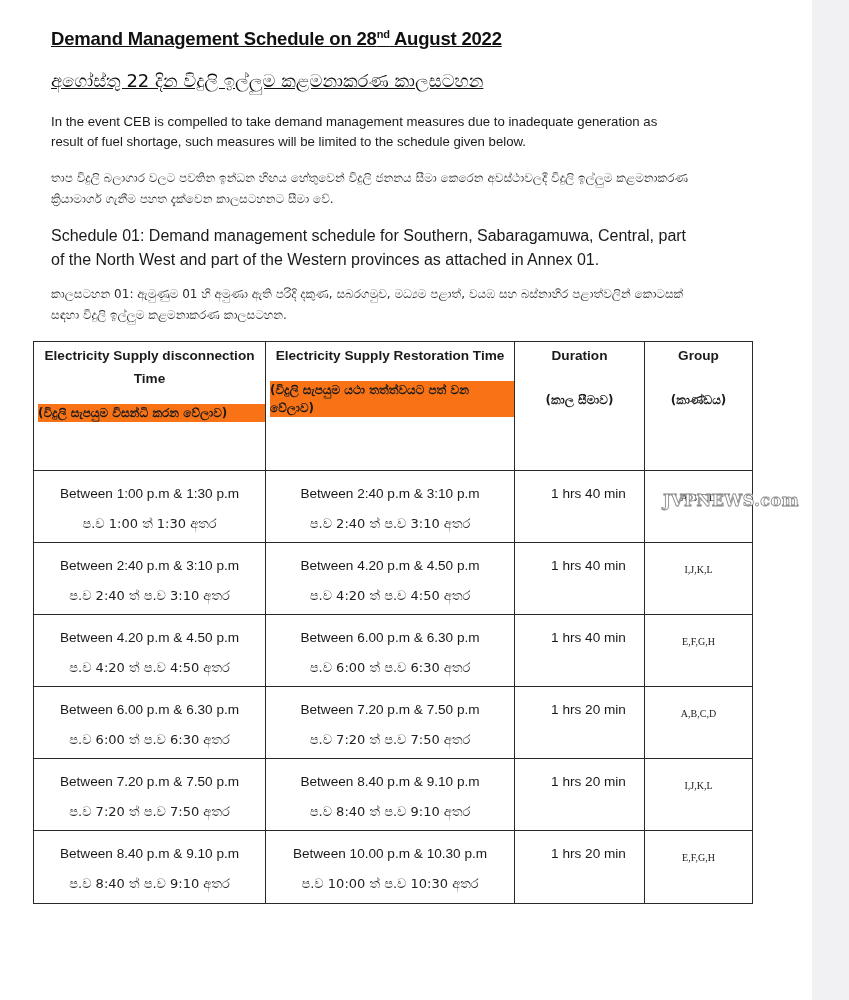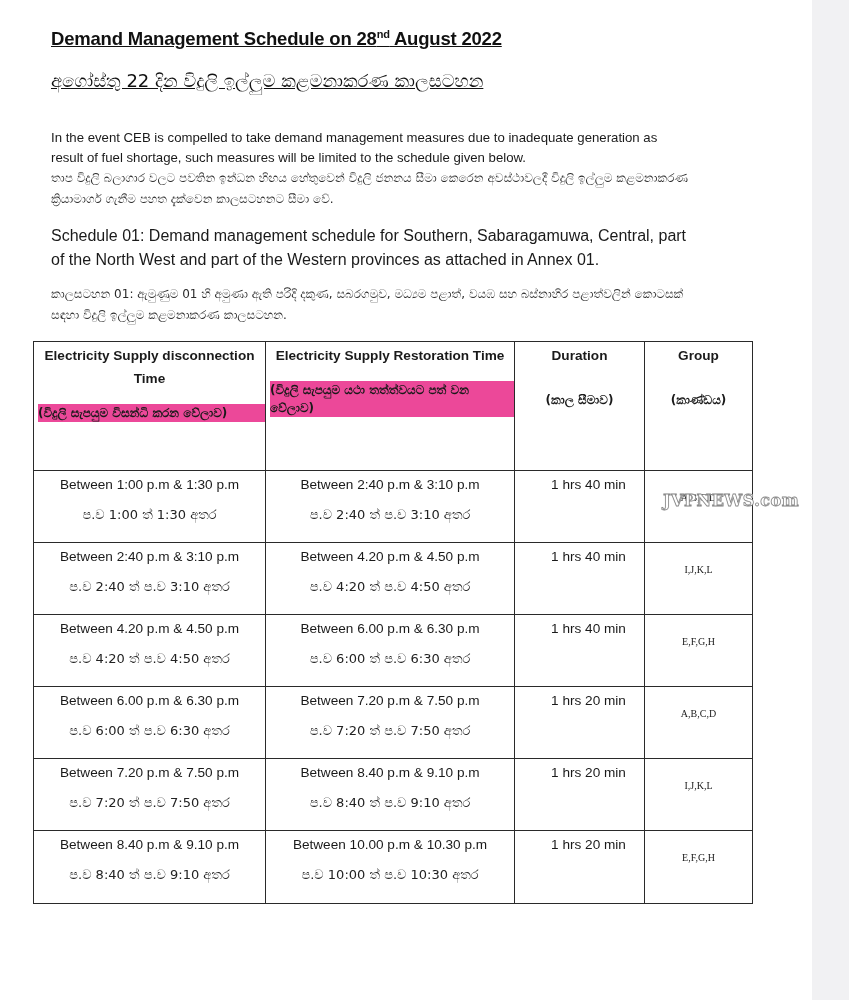--- a/index.html
+++ b/index.html
@@ -23,41 +23,41 @@
       position: absolute; left: 51px; top: 70px;
       font-size: 18px; text-decoration: underline; color: #111;
       font-family: "DejaVu Sans", sans-serif;
     }
     .para {
       position: absolute; left: 51px; width: 640px;
       font-size: 13.2px; line-height: 20px; color: #1a1a1a;
     }
     .para.si { font-size: 12px; line-height: 21px; color: #2a2a2a; font-family: "DejaVu Sans", sans-serif; }
     .para.big { font-size: 16px; line-height: 24px; }
-    #p1 { top: 112px; margin-top: 16px; }
+    #p1 { top: 112px; }
     #p2 { top: 168px; }
     #p3 { top: 224px; }
     #p4 { top: 284px; }
 
     table.schedule {
       position: absolute; left: 33px; top: 341px;
       width: 719px; border-collapse: collapse;
       table-layout: fixed;
     }
     table.schedule td, table.schedule th {
       border: 1.3px solid #2a2a2a; vertical-align: top; padding: 0;
     }
     col.c1 { width: 232px; } col.c2 { width: 249px; } col.c3 { width: 130px; } col.c4 { width: 108px; }
     th { font-weight: bold; font-size: 13.6px; height: 128px; }
     th .en { display: block; text-align: center; line-height: 23px; margin-top: 2px; }
     th .si { display: block; font-size: 12px; font-family: "DejaVu Sans", sans-serif; font-weight: bold; line-height: 18px; text-align: left; padding-left: 4px; margin-top: 14px; }
     th .si.center { text-align: center; padding-left: 0; margin-top: 24px; }
-    th .si .shade { background: #ec4899; display: block; }
+    th .si .shade { background: #f97316; display: block; }
     td { height: 71px; text-align: center; }
-    td .en { display: block; font-size: 13.6px; margin-top: 5px; line-height: 18px; }
+    td .en { display: block; font-size: 13.6px; margin-top: 14px; line-height: 18px; }
     td .si { display: block; font-size: 13px; margin-top: 13px; font-family: "DejaVu Sans", sans-serif; color: #222; }
     td .grp { display: block; font-size: 10px; margin-top: 21px; font-family: Liberation Serif, serif; }
     td.dur .en { padding-left: 18px; }
     tr.last td { height: 72px; }
 
     .watermark {
       position: absolute; left: 663px; top: 491px;
       font-family: "DejaVu Serif", serif; font-size: 16px; font-weight: bold;
       color: #ffffff; letter-spacing: 0.5px;
       -webkit-text-stroke: 0.8px #8a8a8a;

